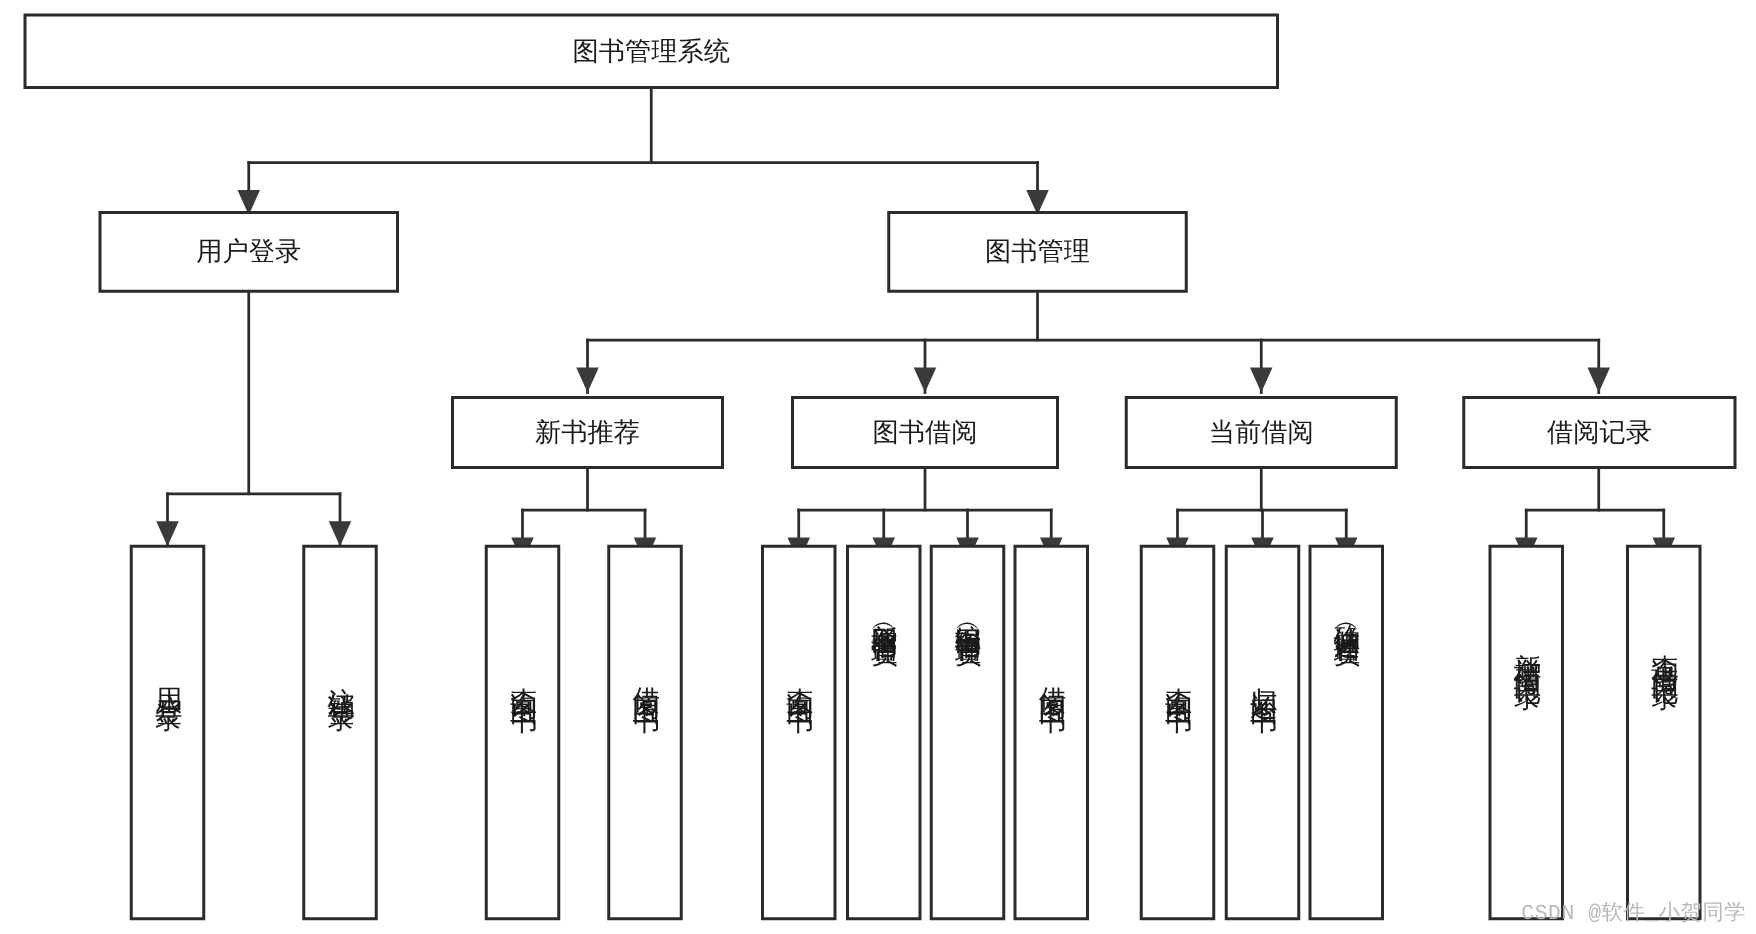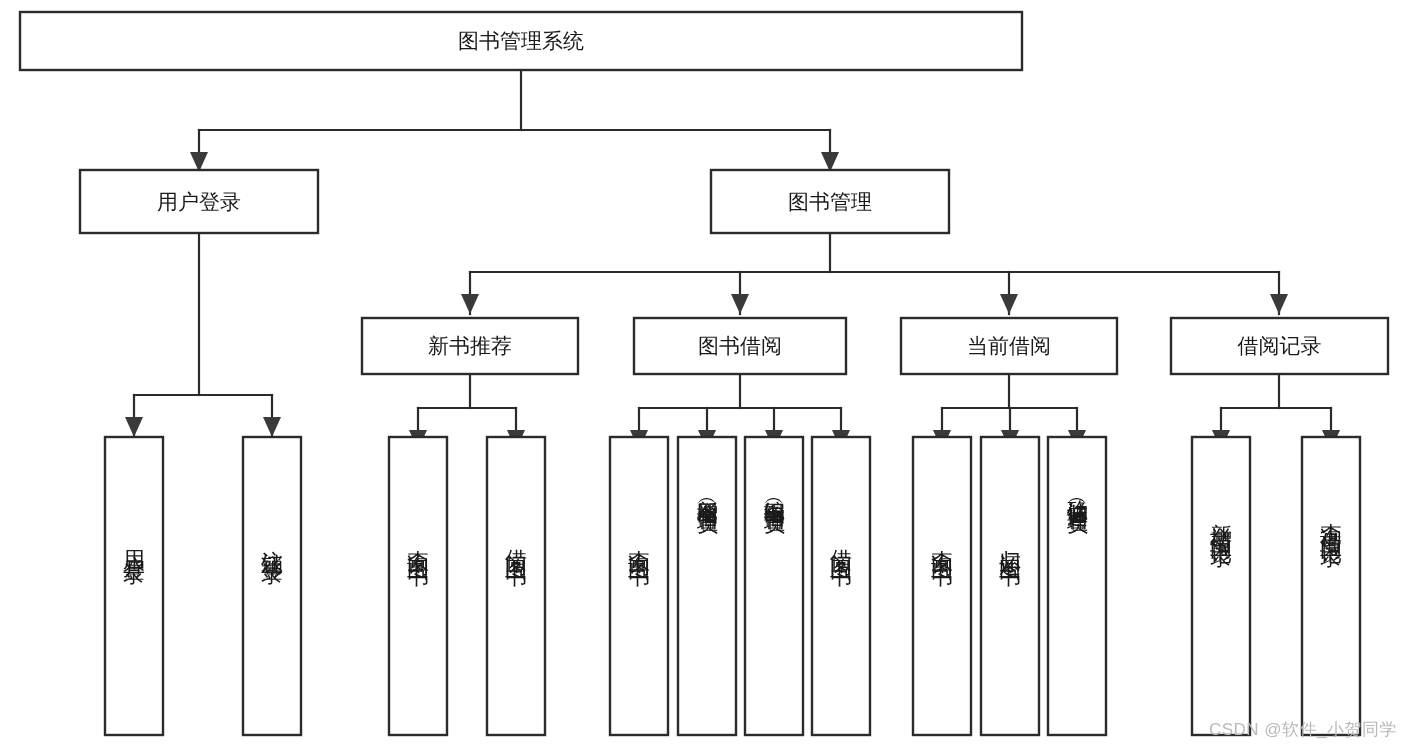--- a/index.html
+++ b/index.html
@@ -62,21 +62,21 @@
     font-size: 22px;
     line-height: 1;
     letter-spacing: 5px;
     color: #1a1a1a;
     white-space: nowrap;
   }
   .watermark {
     position: absolute;
     right: 8px;
     bottom: 6px;
-    font-family: Liberation Sans, sans-serif;
+    font-family: Liberation Mono, monospace;
     font-size: 17px;
     color: #b9b9b9;
     letter-spacing: 0.5px;
     white-space: nowrap;
   }
 </style>
 </head>
 <body>
 
 <div id="diagram-root">

